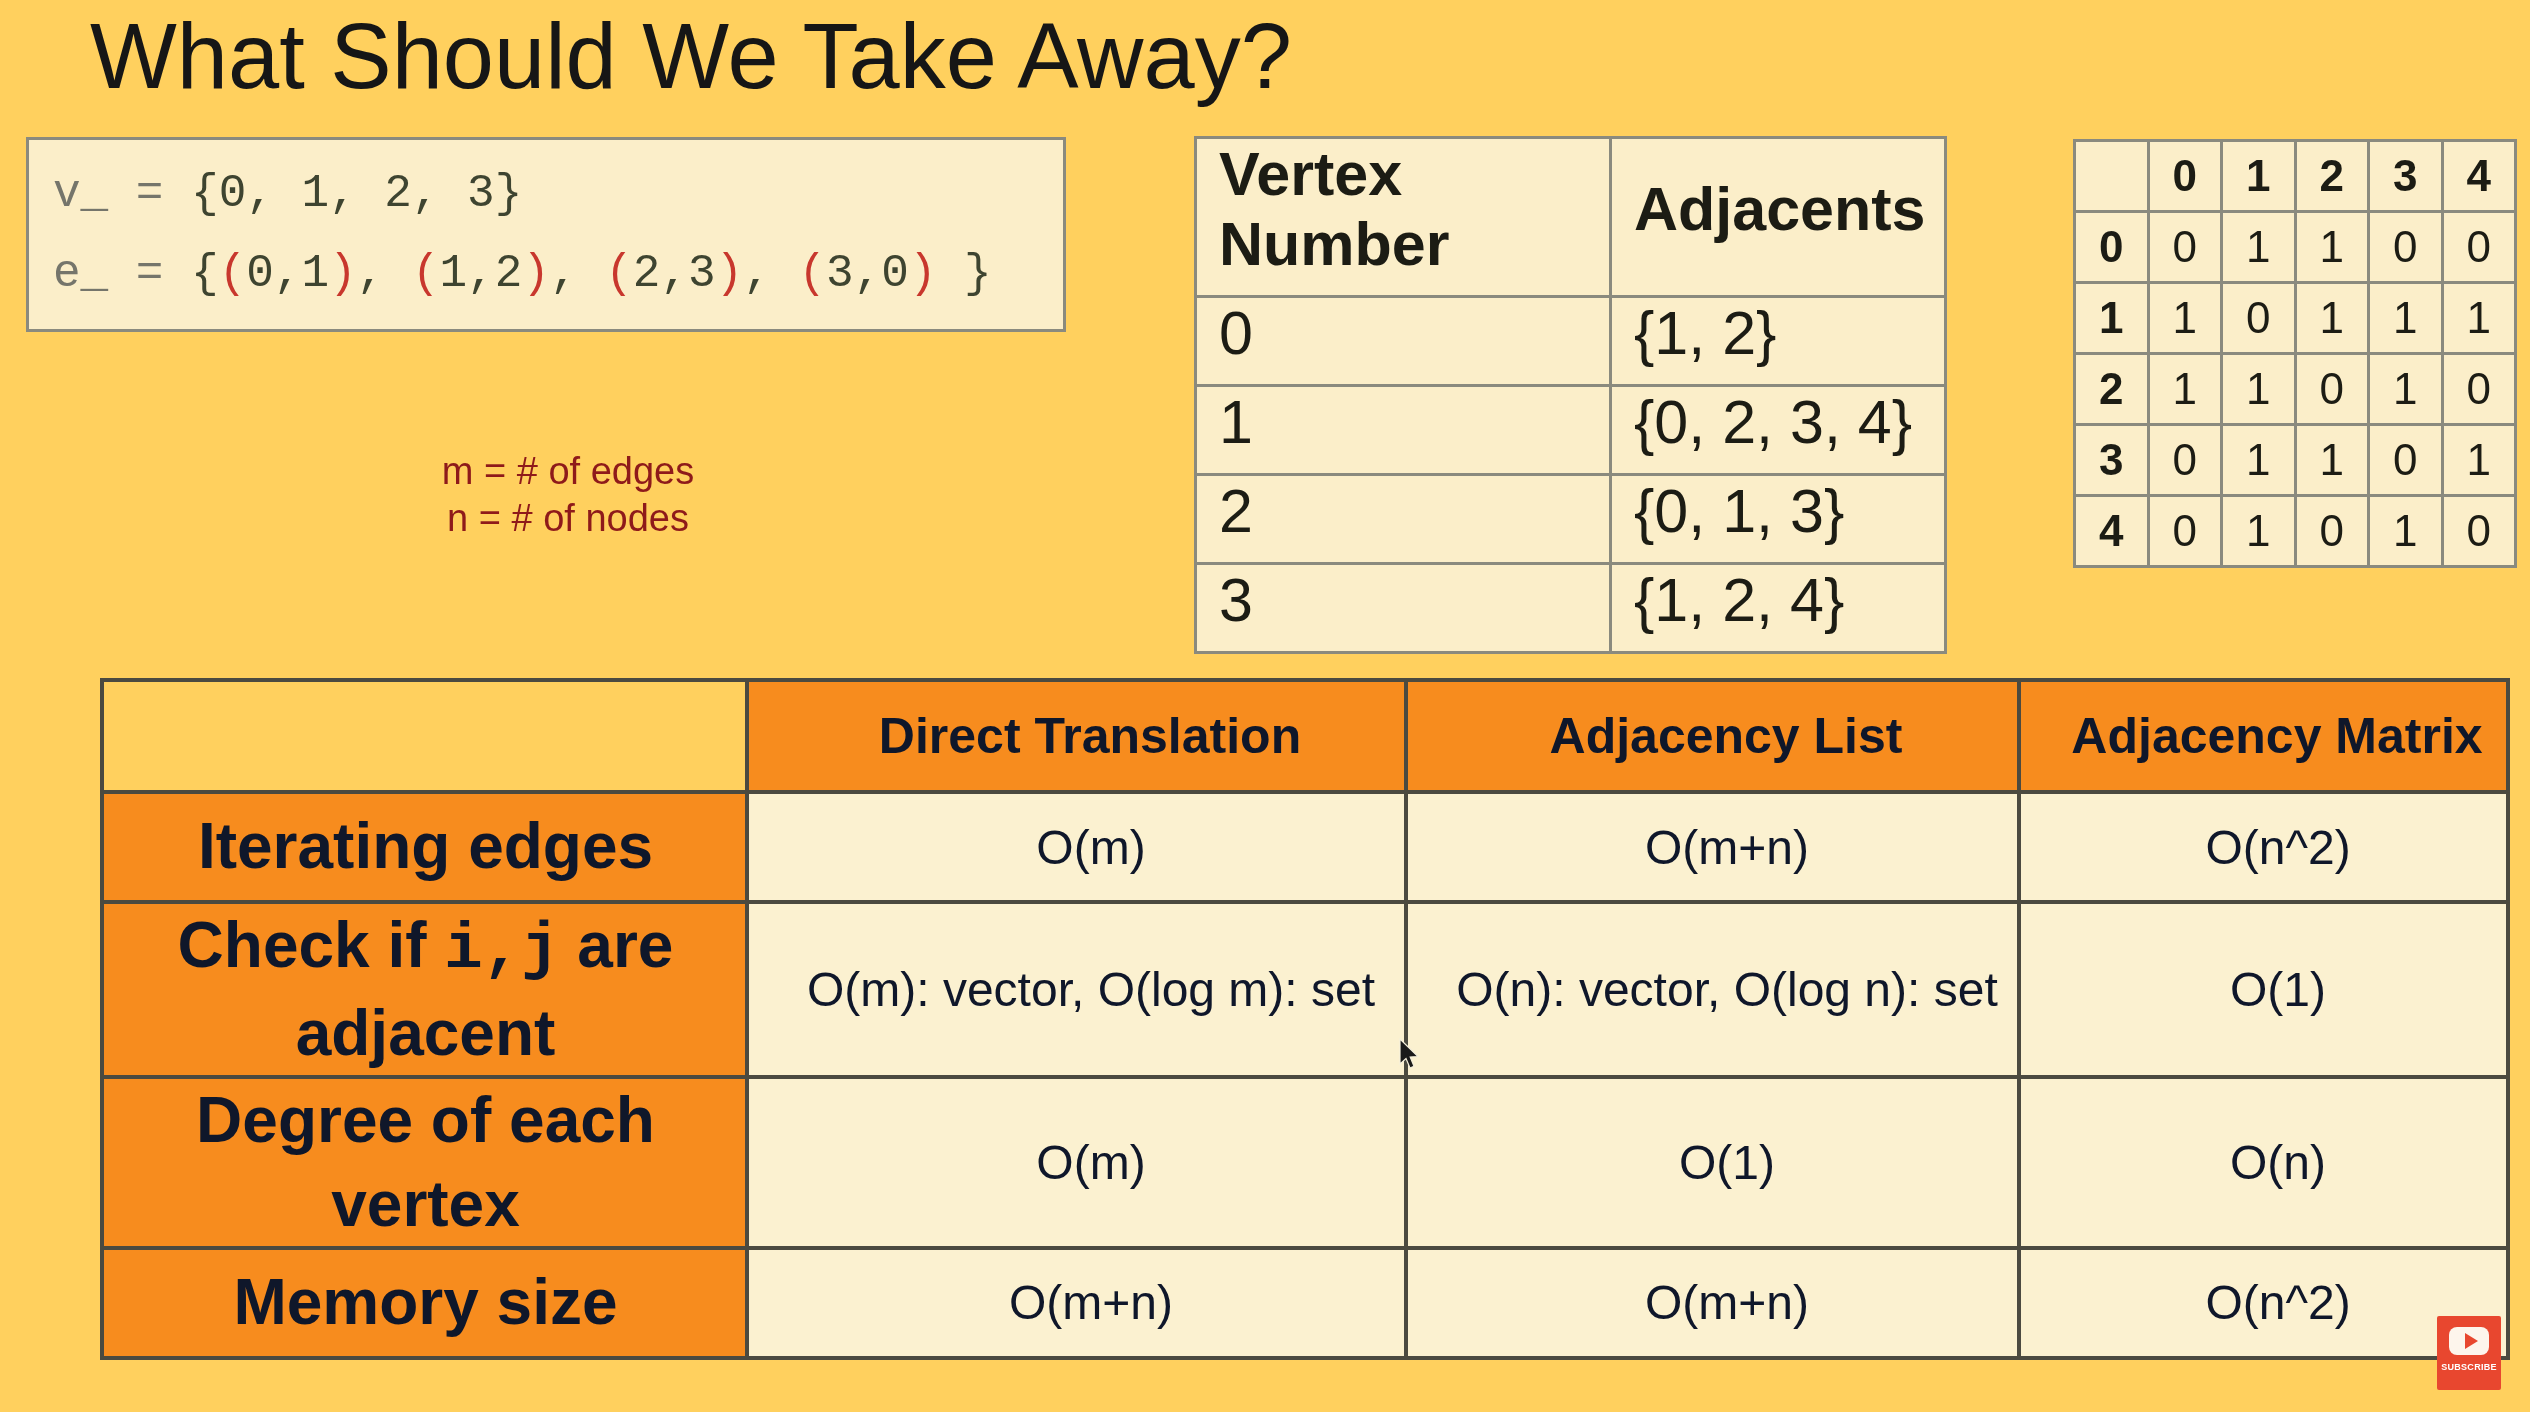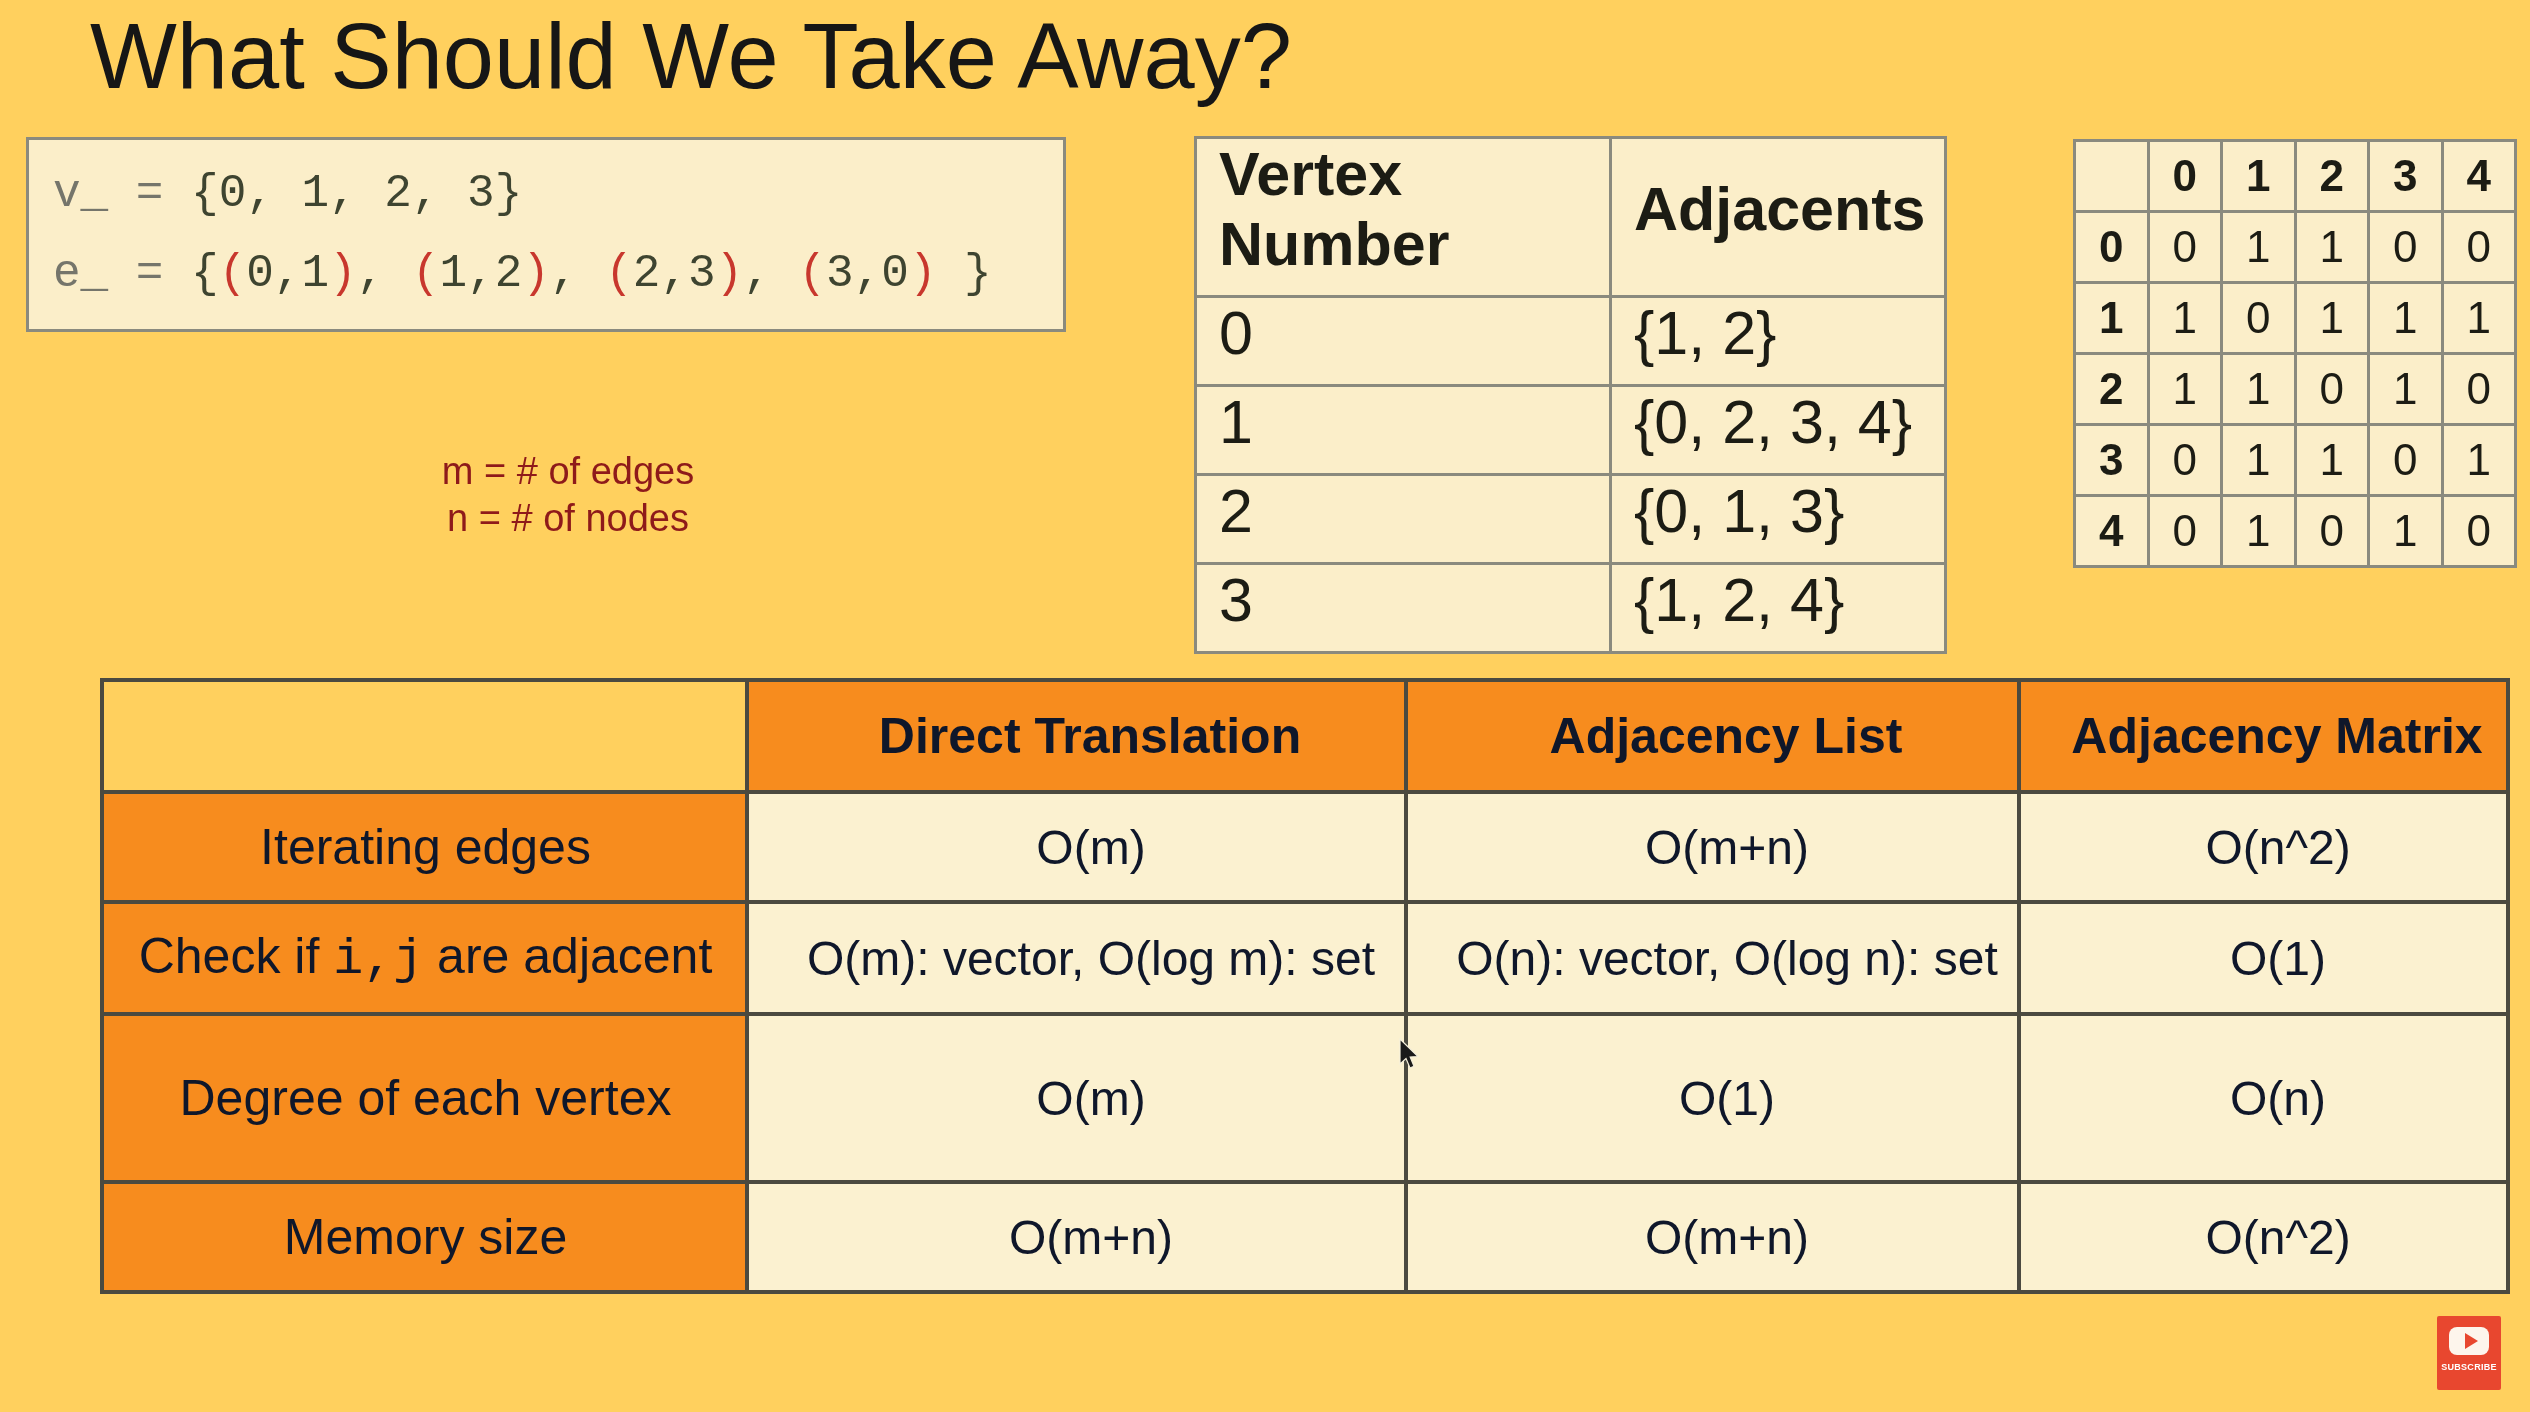--- a/index.html
+++ b/index.html
@@ -129,22 +129,22 @@
   .ctable tr:nth-child(6) { height: 105px; }
   .ctable th.corner { background: var(--bg, #FFD05E); }
   .ctable th.col-header {
     background: var(--orange, #F78C1E);
     font-size: 50px;
     font-weight: 700;
     padding-left: 28px;
   }
   .ctable th.row-label {
     background: var(--orange, #F78C1E);
-    font-size: 50px;
-    font-weight: 400;
+    font-size: 64px;
+    font-weight: 700;
     padding: 0 26px 0 28px;
     line-height: 1.3;
   }
   .ctable td.data-cell {
     background: var(--cream-light, #FBF1D0);
     font-size: 48px;
     font-weight: 400;
     padding-left: 30px;
     white-space: nowrap;
   }

